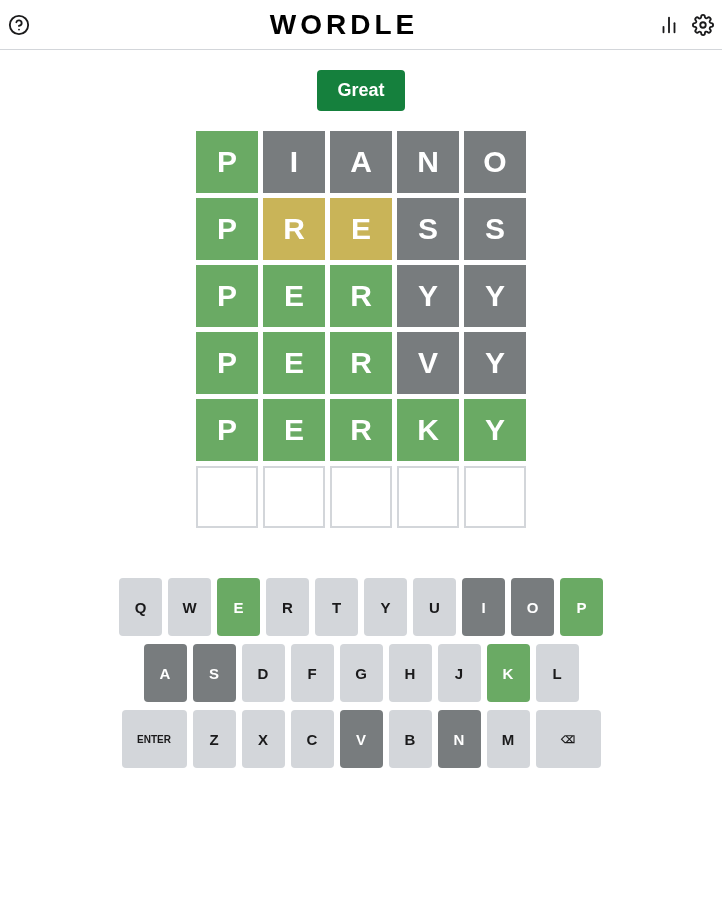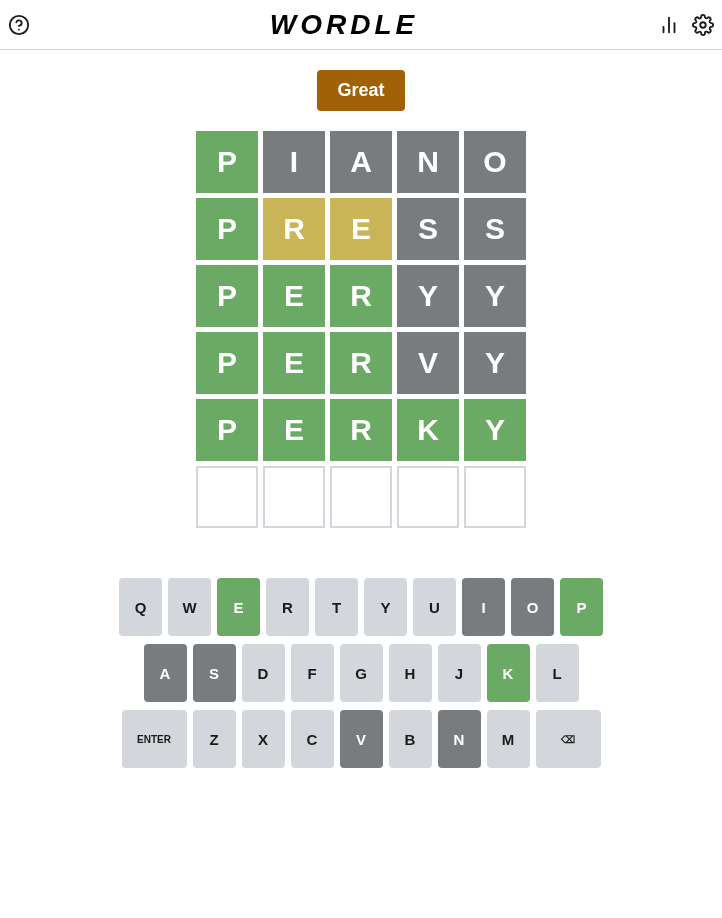--- a/index.html
+++ b/index.html
@@ -12,21 +12,20 @@
     }
 
     
     .header {
       display: flex;
       align-items: center;
       justify-content: space-between;
       padding: 8px 8px;
       border-bottom: 1px solid #d3d6da;
       height: 50px;
-      font-style: italic;
     }
     .header-left { display: flex; align-items: center; gap: 8px; }
     .header-center { flex: 1; text-align: center; }
     .header-title {
       font-size: 28px;
       font-weight: 700;
       letter-spacing: 4px;
       text-transform: uppercase;
     }
     .header-right { display: flex; align-items: center; gap: 12px; }
@@ -43,21 +42,21 @@
     
     .game-container {
       display: flex;
       flex-direction: column;
       align-items: center;
       padding-top: 20px;
     }
 
     
     .toast {
-      background: #a16207;
+      background: #15803d;
       color: #fff;
       padding: 10px 20px;
       border-radius: 4px;
       font-size: 18px;
       font-weight: 700;
       margin-bottom: 20px;
     }
 
     
     .board {

